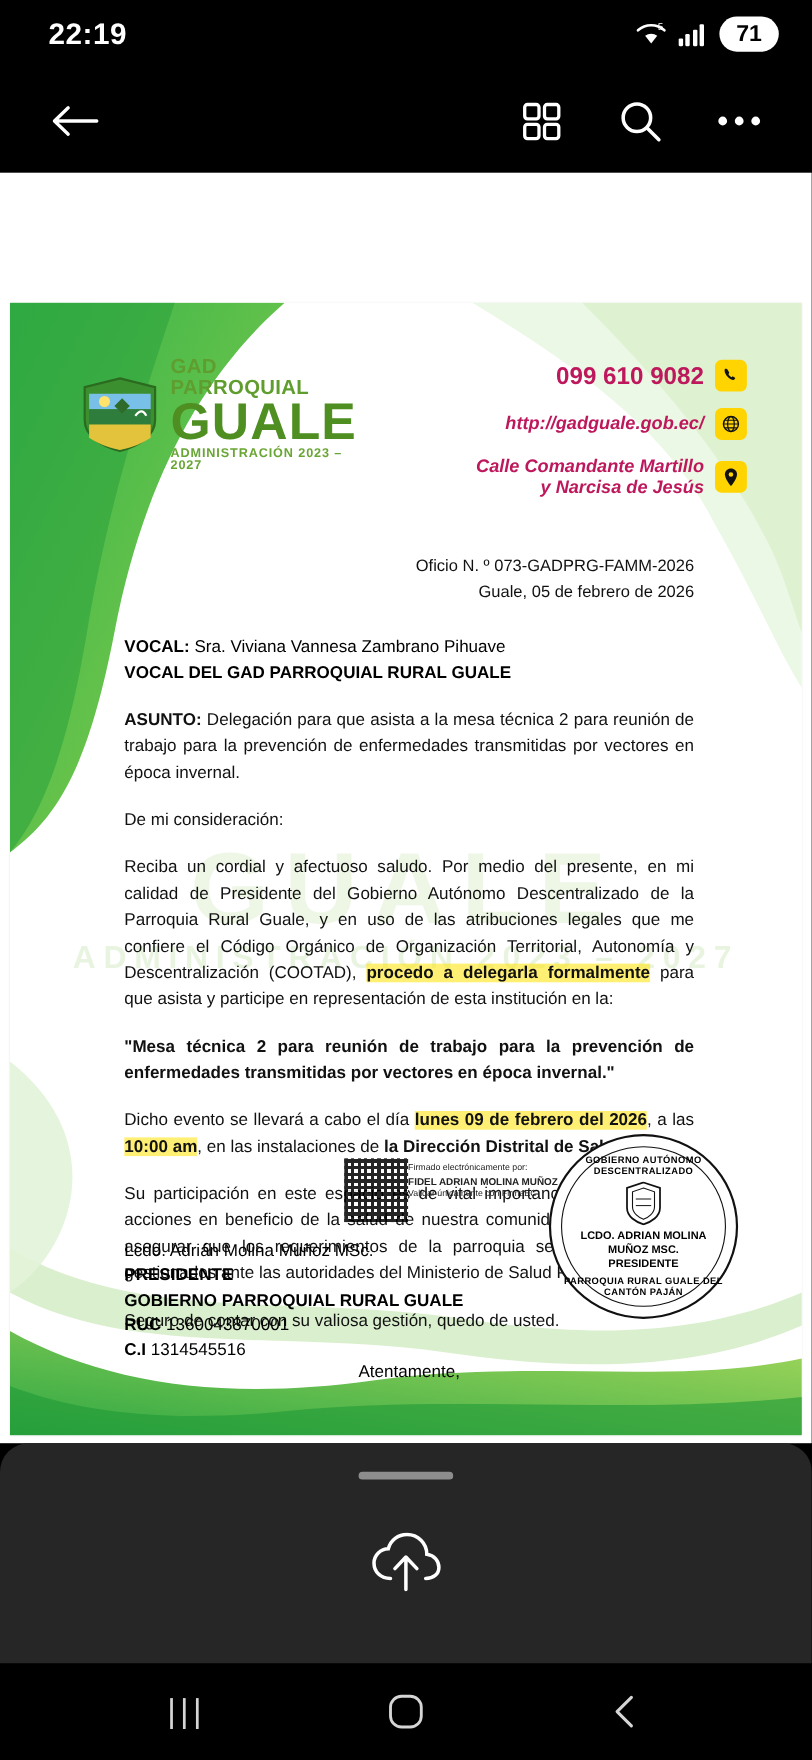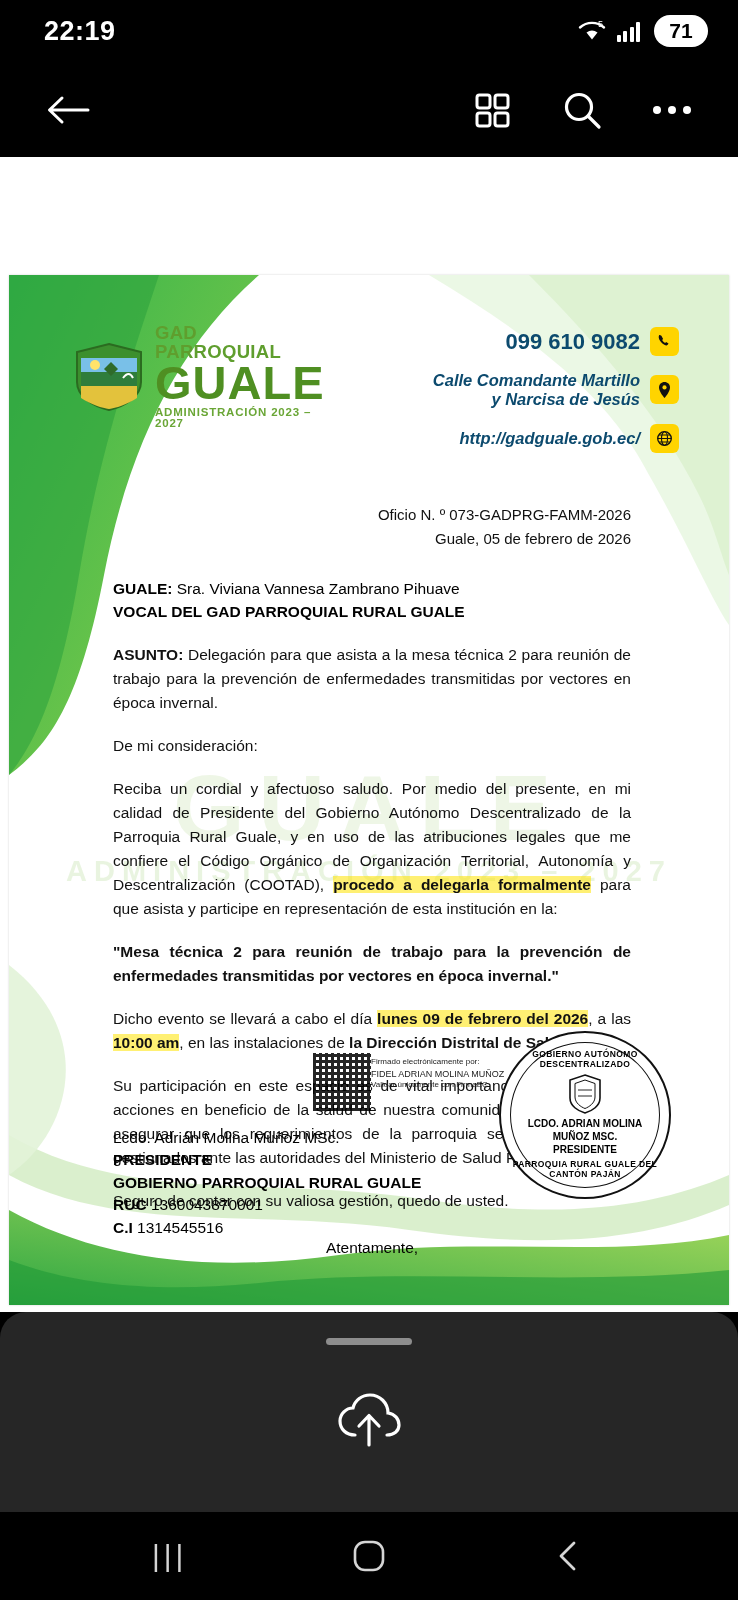--- a/index.html
+++ b/index.html
@@ -176,21 +176,21 @@
     align-items: flex-end;
     gap: 15px;
   }
   .contact-row {
     display: flex;
     align-items: center;
     gap: 10px;
     font-style: italic;
     font-weight: 600;
     font-size: 16.5px;
-    color: #0c4a6e;
+    color: #be185d;
   }
   .contact-row .txt { text-align: right; line-height: 1.15; }
   .badge {
     width: 29px; height: 29px;
     background: #ffd400;
     border-radius: 6px;
     display: flex;
     align-items: center;
     justify-content: center;
     flex: 0 0 auto;
@@ -241,21 +241,21 @@
     opacity: 0.85;
   }
   .sigtext {
     position: absolute;
     left: 258px; top: 26px;
     font-size: 8px;
     line-height: 1.35;
     color: #222;
     width: 150px;
   }
-  .sigtext .nm { font-weight: 400; font-size: 9px; }
+  .sigtext .nm { font-weight: 700; font-size: 9px; }
   .signer {
     position: absolute;
     left: 0; right: 175px;
     top: 96px;
     font-size: 15.5px;
     line-height: 1.45;
   }
   .signer .nm { font-weight: 500; }
   .signer .b { font-weight: 700; }
   .seal {
@@ -455,50 +455,50 @@
         <div class="contacts">
           <div class="contact-row phone-row">
             <span class="txt">099 610 9082</span>
             <span class="badge">
               <svg width="17" height="17" viewBox="0 0 17 17">
                   <path d="M3 2.5c-.6 1.4-.4 3.4 1.6 6s4 3.5 5.5 3.9c.8.2 1.4-.2 1.8-.8l.6-1-2.4-1.6-1 1a8 8 0 0 1-3-3l1-.9L5.4 2.8 4.3 2.2c-.5-.2-1 0-1.3.3z" fill="#111"></path>
                 </svg>
             </span>
           </div>
           <div class="contact-row">
-            <span class="txt">Calle Comandante Martillo<br>y Narcisa de Jesús</span>
-            <span class="badge">
-              <svg width="15" height="18" viewBox="0 0 15 18">
-                  <path d="M7.5 1C4.4 1 2 3.4 2 6.4 2 10.6 7.5 17 7.5 17S13 10.6 13 6.4C13 3.4 10.6 1 7.5 1z" fill="#111"></path>
-                  <circle cx="7.5" cy="6.4" r="2.1" fill="#ffd400"></circle>
-                </svg>
-            </span>
-          </div>
-          <div class="contact-row">
             <span class="txt">http://gadguale.gob.ec/</span>
             <span class="badge">
               <svg width="17" height="17" viewBox="0 0 18 18">
                   <circle cx="9" cy="9" r="7.2" fill="none" stroke="#111" stroke-width="1.4"></circle>
                   <ellipse cx="9" cy="9" rx="3.2" ry="7.2" fill="none" stroke="#111" stroke-width="1.2"></ellipse>
                   <path d="M2 9h14M3.3 5.3h11.4M3.3 12.7h11.4" stroke="#111" stroke-width="1.1"></path>
                 </svg>
             </span>
           </div>
+          <div class="contact-row">
+            <span class="txt">Calle Comandante Martillo<br>y Narcisa de Jesús</span>
+            <span class="badge">
+              <svg width="15" height="18" viewBox="0 0 15 18">
+                  <path d="M7.5 1C4.4 1 2 3.4 2 6.4 2 10.6 7.5 17 7.5 17S13 10.6 13 6.4C13 3.4 10.6 1 7.5 1z" fill="#111"></path>
+                  <circle cx="7.5" cy="6.4" r="2.1" fill="#ffd400"></circle>
+                </svg>
+            </span>
+          </div>
         </div>
       </div>
 
       <div class="letter">
         <div class="oficio">
           <div>Oficio N. º 073-GADPRG-FAMM-2026</div>
           <div>Guale, 05 de febrero de 2026</div>
         </div>
 
         <div class="para-block">
           <div>
-            <b>GUALE:</b><span> Sra. Viviana Vannesa Zambrano Pihuave</span>
+            <b>VOCAL:</b><span> Sra. Viviana Vannesa Zambrano Pihuave</span>
           </div>
           <div><b>VOCAL DEL GAD PARROQUIAL RURAL GUALE</b></div>
         </div>
 
         <div class="blk">
           <b>ASUNTO:</b><span> Delegación para que asista a la mesa técnica 2 para reunión de trabajo para la prevención de enfermedades transmitidas por vectores en época invernal.</span>
         </div>
 
         <div class="blk">De mi consideración:</div>
 

